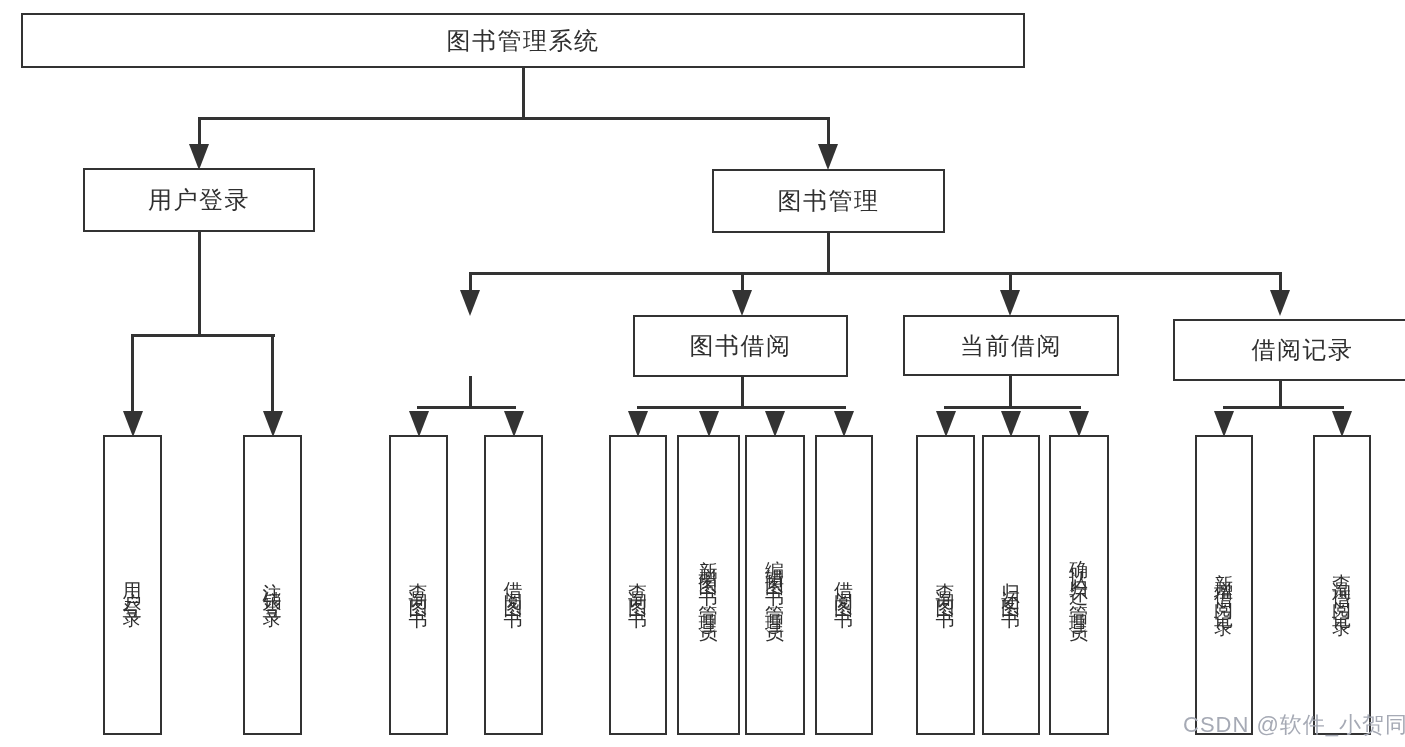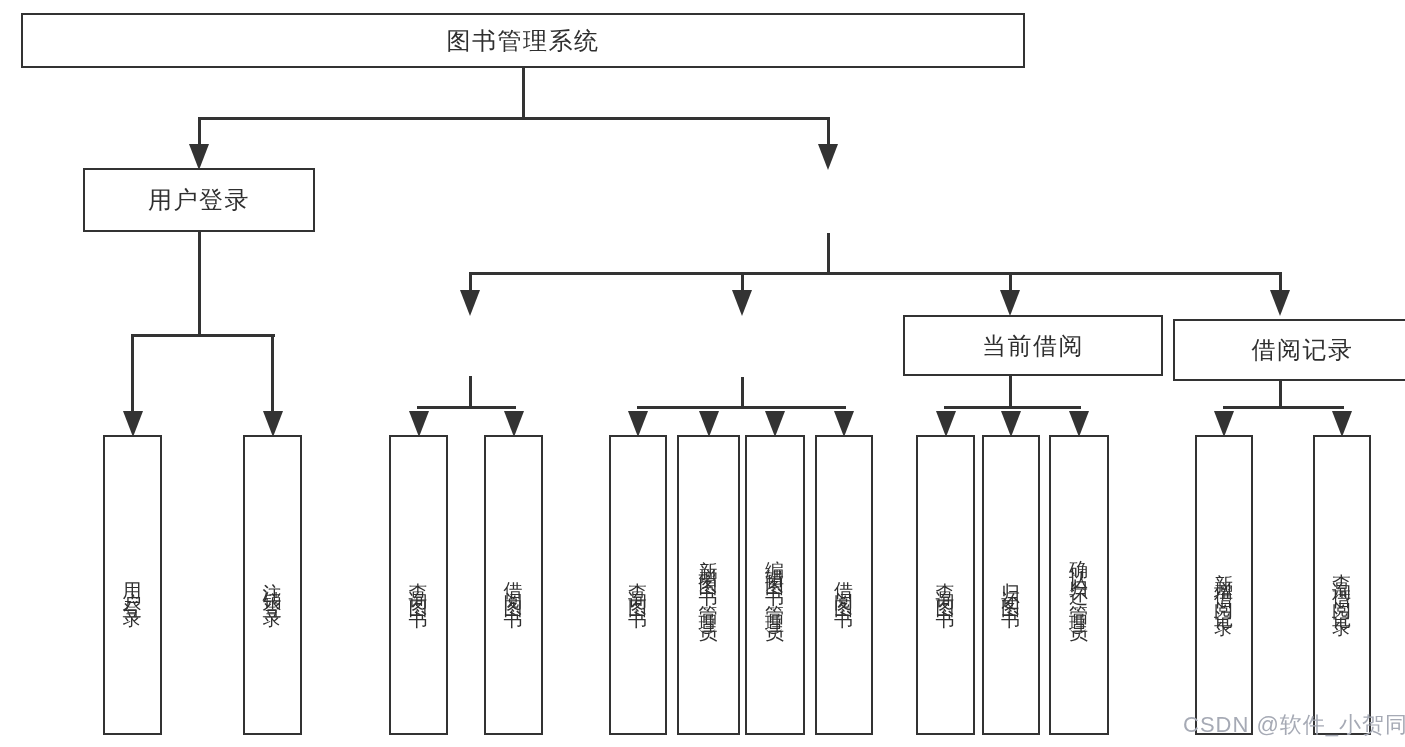--- a/index.html
+++ b/index.html
@@ -43,22 +43,28 @@
 
 <div class="canvas">
 
   <div class="node" style="left:21px;top:13px;width:1004px;height:55px">
     <span>图书管理系统</span>
   </div>
 
   <div class="node" style="left:83px;top:168px;width:232px;height:64px">
     <span>用户登录</span>
   </div>
+  <div class="node" style="left:712px;top:169px;width:233px;height:64px">
+    <span>图书管理</span>
+  </div>
 
-  <div class="node" style="left:903px;top:315px;width:260px;height:61px">
+  <div class="node" style="left:633px;top:315px;width:215px;height:62px">
+    <span>图书借阅</span>
+  </div>
+  <div class="node" style="left:903px;top:315px;width:216px;height:61px">
     <span>当前借阅</span>
   </div>
   <div class="node" style="left:1173px;top:319px;width:259px;height:62px">
     <span>借阅记录</span>
   </div>
 
   <div class="leaf" style="left:103px;width:59px">
     <span class="vtext">用户登录</span>
   </div>
   <div class="leaf" style="left:243px;width:59px">

